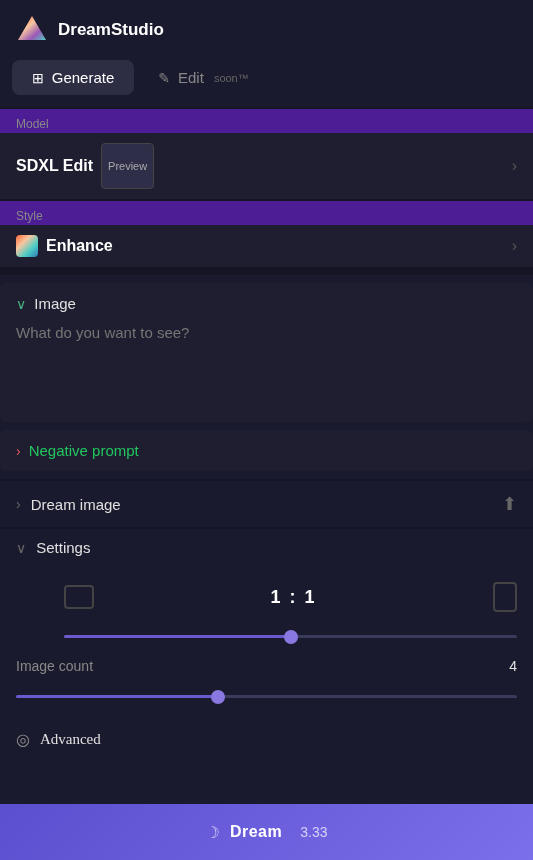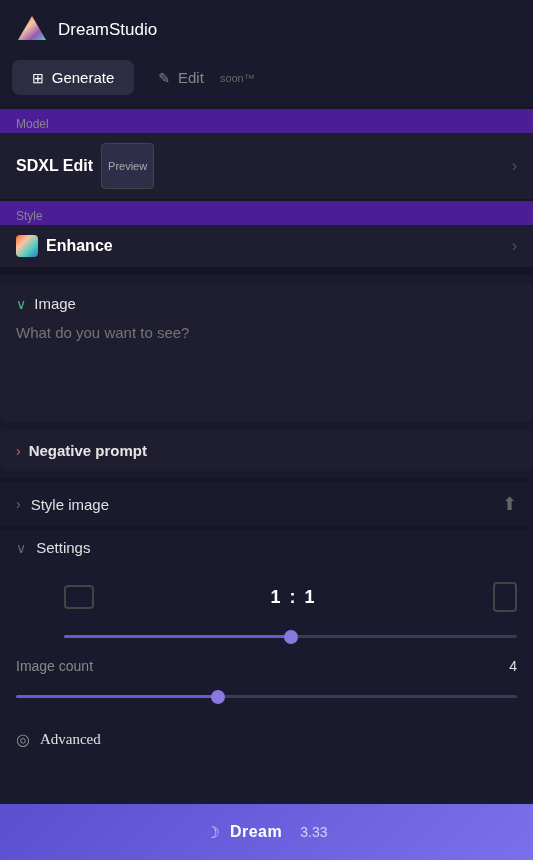--- a/index.html
+++ b/index.html
@@ -19,21 +19,21 @@
       padding: 14px 16px;
       background: #1a1a2e;
       gap: 10px;
     }
     .logo {
       width: 32px;
       height: 32px;
     }
     .app-title {
       font-size: 17px;
-      font-weight: 400;
+      font-weight: 700;
       color: #ffffff;
     }
 
     
     .tab-bar {
       display: flex;
       padding: 0 12px 12px 12px;
       gap: 4px;
     }
     .tab {
@@ -53,21 +53,21 @@
     .tab.inactive {
       background: transparent;
       color: #888;
     }
     .tab-icon {
       font-size: 14px;
     }
     .tab-soon {
       font-size: 11px;
       color: #666;
-      margin-left: 8px;
+      margin-left: 2px;
     }
 
     
     .section-row {
       display: flex;
       align-items: center;
       padding: 10px 16px;
       cursor: pointer;
       background: #1e1e30;
     }
@@ -154,22 +154,22 @@
       gap: 8px;
       padding: 12px 16px;
       cursor: pointer;
     }
     .neg-chevron {
       color: #e05a5a;
       font-size: 14px;
     }
     .neg-title {
       font-size: 15px;
-      font-weight: 700;
-      color: #e5e5e5;
+      font-weight: 400;
+      color: #22c55e;
     }
 
     
     .upload-row {
       display: flex;
       align-items: center;
       padding: 12px 16px;
       background: #1a1a2e;
       cursor: pointer;
     }
@@ -410,21 +410,21 @@
   <div class="neg-prompt-header">
     <span class="neg-chevron">›</span>
     <span class="neg-title">Negative prompt</span>
   </div>
 </div>
 
 <div class="spacer" style="height:2px;"></div>
 
 <div class="upload-row">
   <span class="upload-chevron">›</span>
-  <span class="upload-label">Style image</span>
+  <span class="upload-label">Dream image</span>
   <span class="upload-icon">⬆</span>
 </div>
 
 <div class="spacer" style="height:2px;"></div>
 
 <div class="settings-row">
   <span class="settings-chevron">∨</span>
   <span class="settings-label">Settings</span>
 </div>
 

